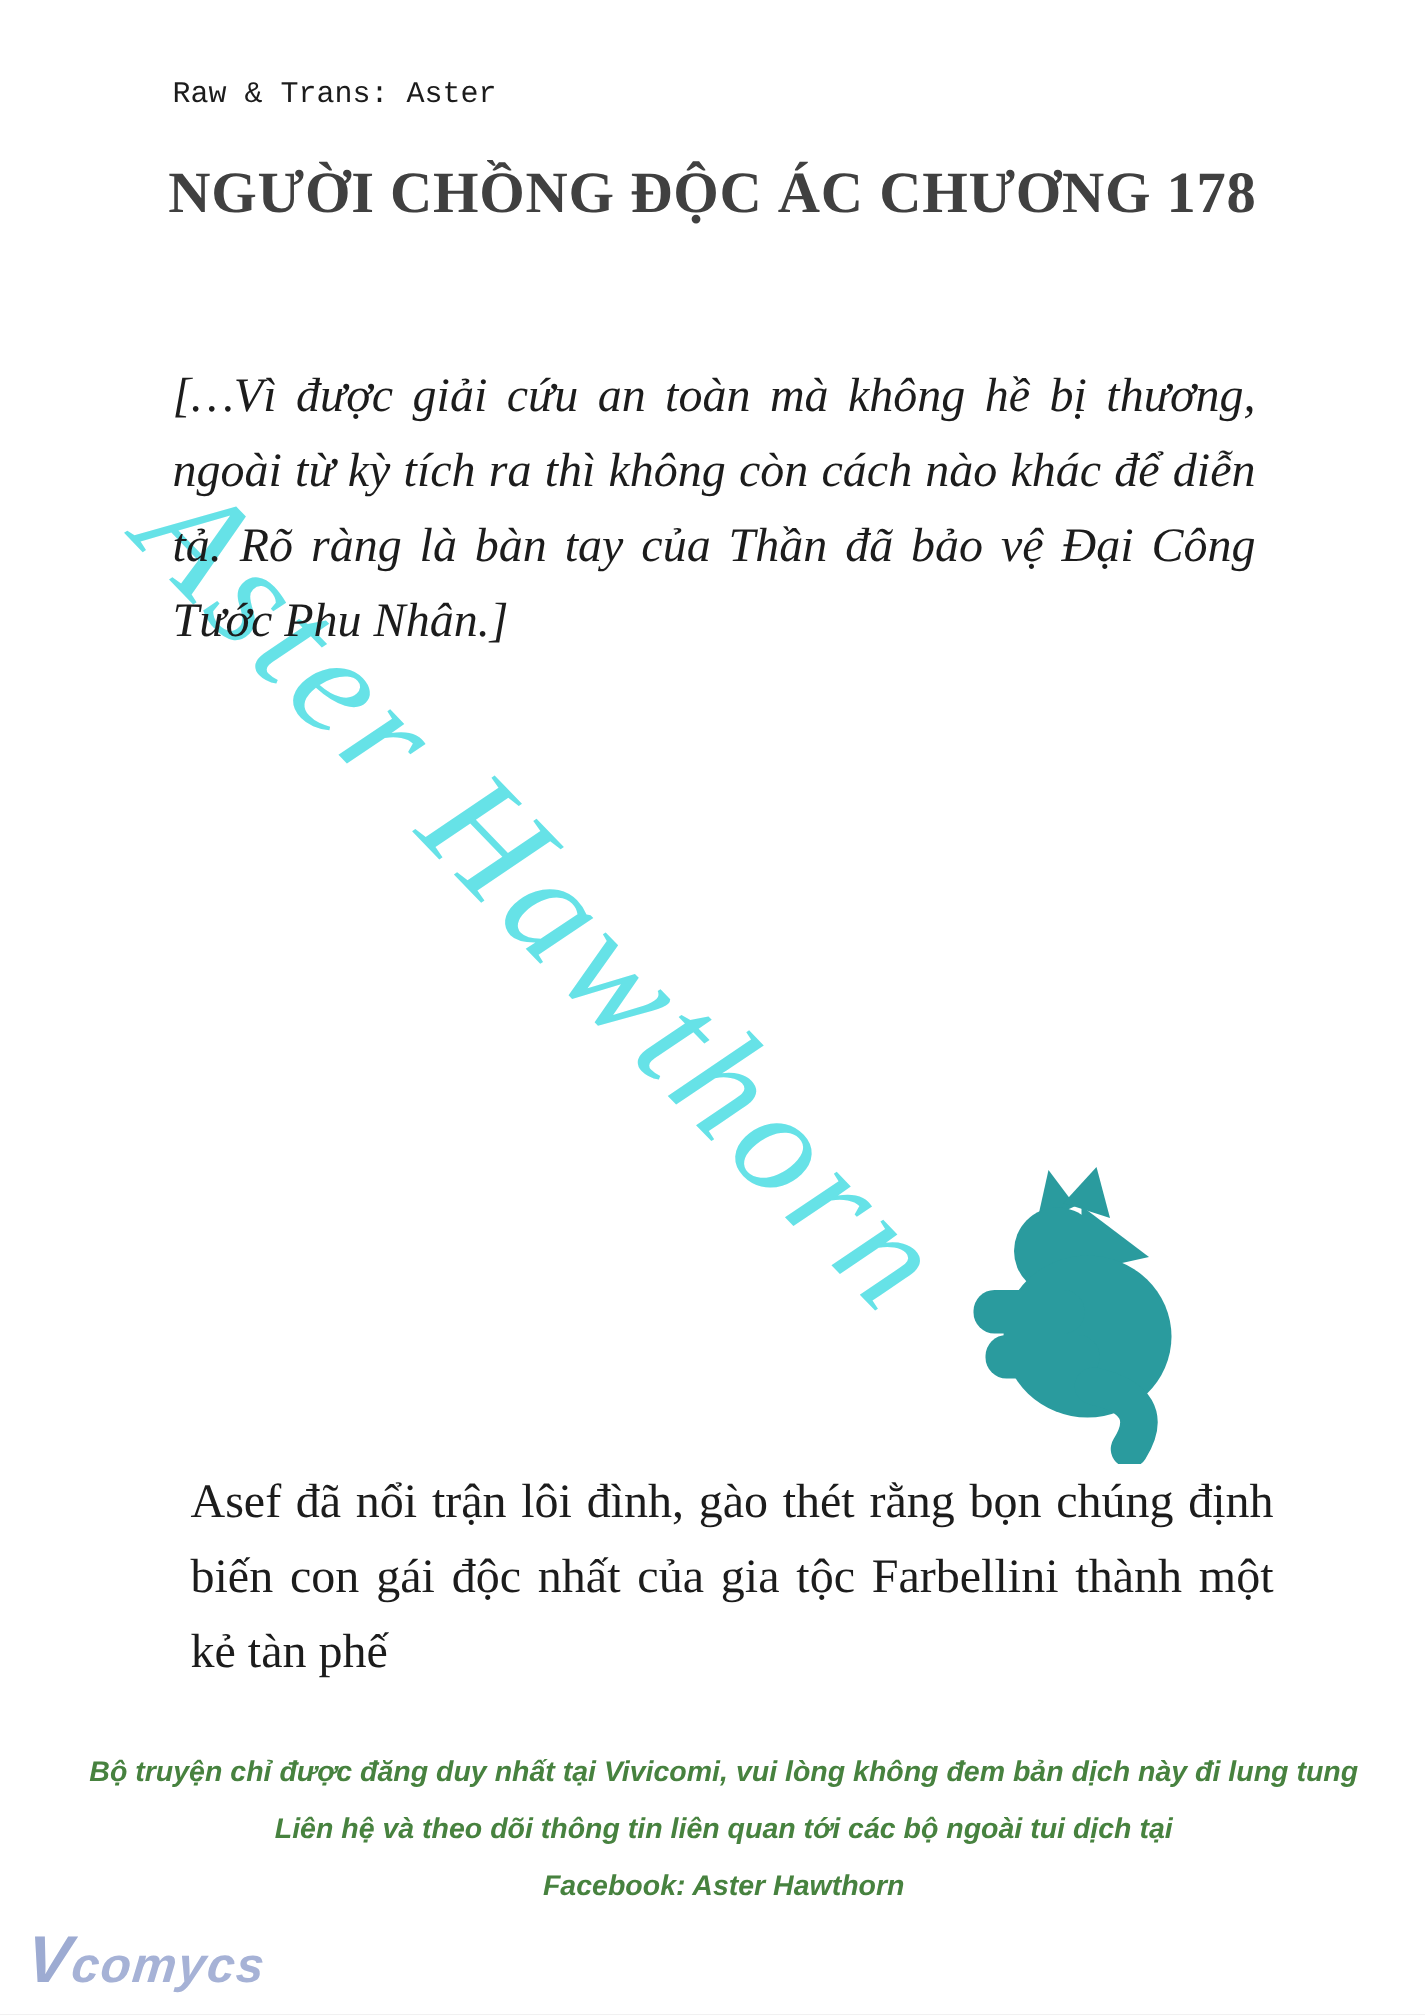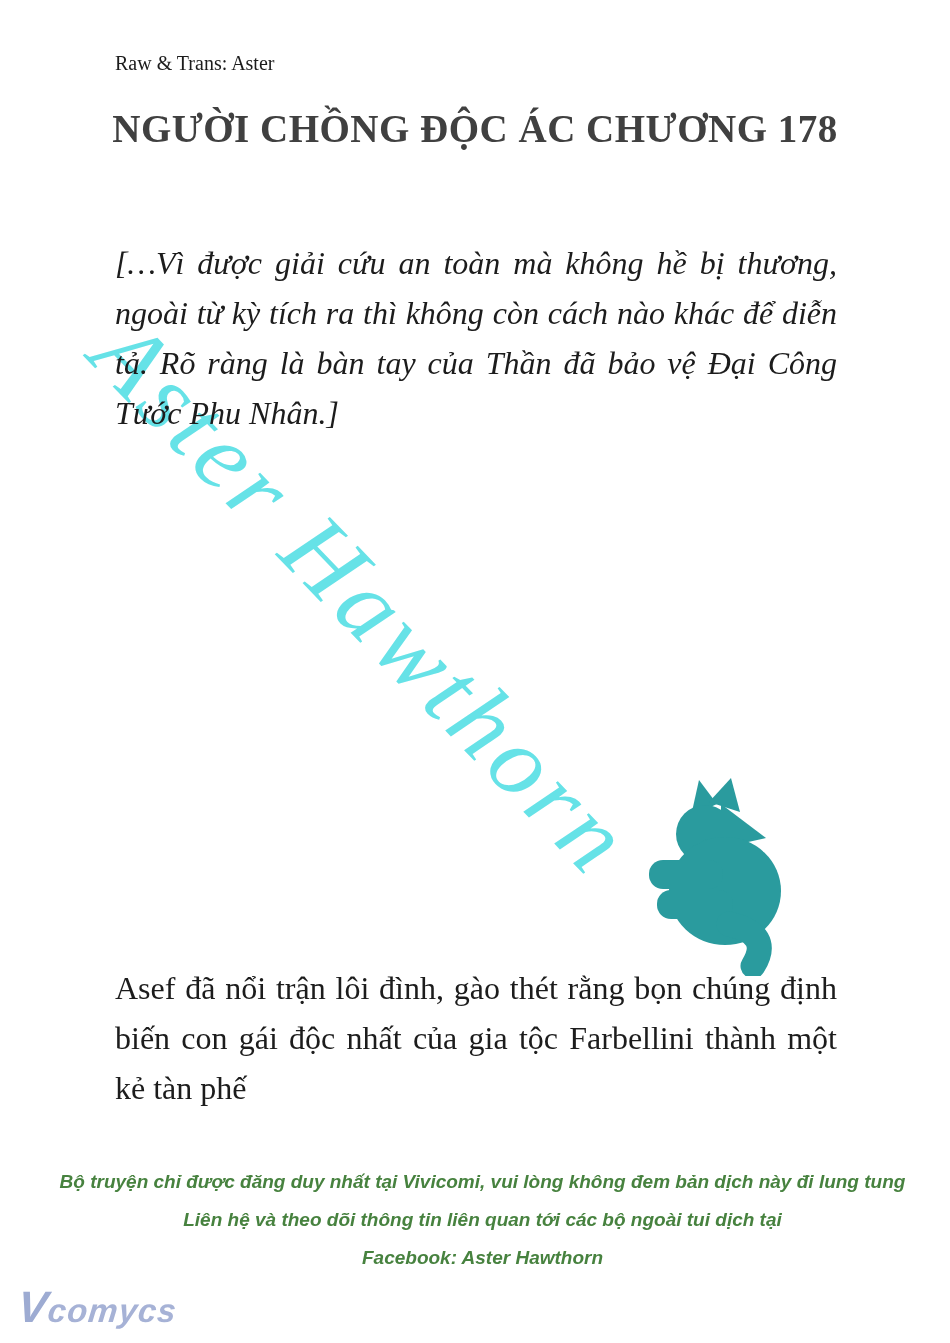--- a/index.html
+++ b/index.html
@@ -39,21 +39,21 @@
     z-index: 1;
   }
 
   
   .content-layer { position: absolute; inset: 0; z-index: 2; }
 
   .credit {
     position: absolute;
     left: 115px;
     top: 52px;
-    font-family: Liberation Serif, serif;
+    font-family: Liberation Mono, monospace;
     font-size: 20px;
     color: #1c1c1c;
   }
 
   .chapter-title {
     position: absolute;
     left: 0;
     right: 0;
     top: 106px;
     text-align: center;
@@ -138,21 +138,21 @@
   <div class="content-layer">
 
     <div class="credit">Raw &amp; Trans: Aster</div>
 
     <h1 class="chapter-title" style="margin:0;">NGƯỜI CHỒNG ĐỘC ÁC CHƯƠNG 178</h1>
 
     <p class="para italic p1" style="margin:0;">[…Vì được giải cứu an toàn mà không hề bị thương, ngoài từ kỳ tích ra thì không còn cách nào khác để diễn tả. Rõ ràng là bàn tay của Thần đã bảo vệ Đại Công Tước Phu Nhân.]</p>
 
 
 
-    <p class="para p4" style="margin:0;">Asef đã nổi trận lôi đình, gào thét rằng bọn chúng định biến con gái độc nhất của gia tộc Farbellini thành một kẻ tàn phế</p>
+    <p class="para p4" style="margin:12px;">Asef đã nổi trận lôi đình, gào thét rằng bọn chúng định biến con gái độc nhất của gia tộc Farbellini thành một kẻ tàn phế</p>
 
     <div class="footer">
       <div>Bộ truyện chỉ được đăng duy nhất tại Vivicomi, vui lòng không đem bản dịch này đi lung tung</div>
       <div>Liên hệ và theo dõi thông tin liên quan tới các bộ ngoài tui dịch tại</div>
       <div>Facebook: Aster Hawthorn</div>
     </div>
 
     <div class="vcomycs-logo">Vcomycs</div>
 
   </div>

